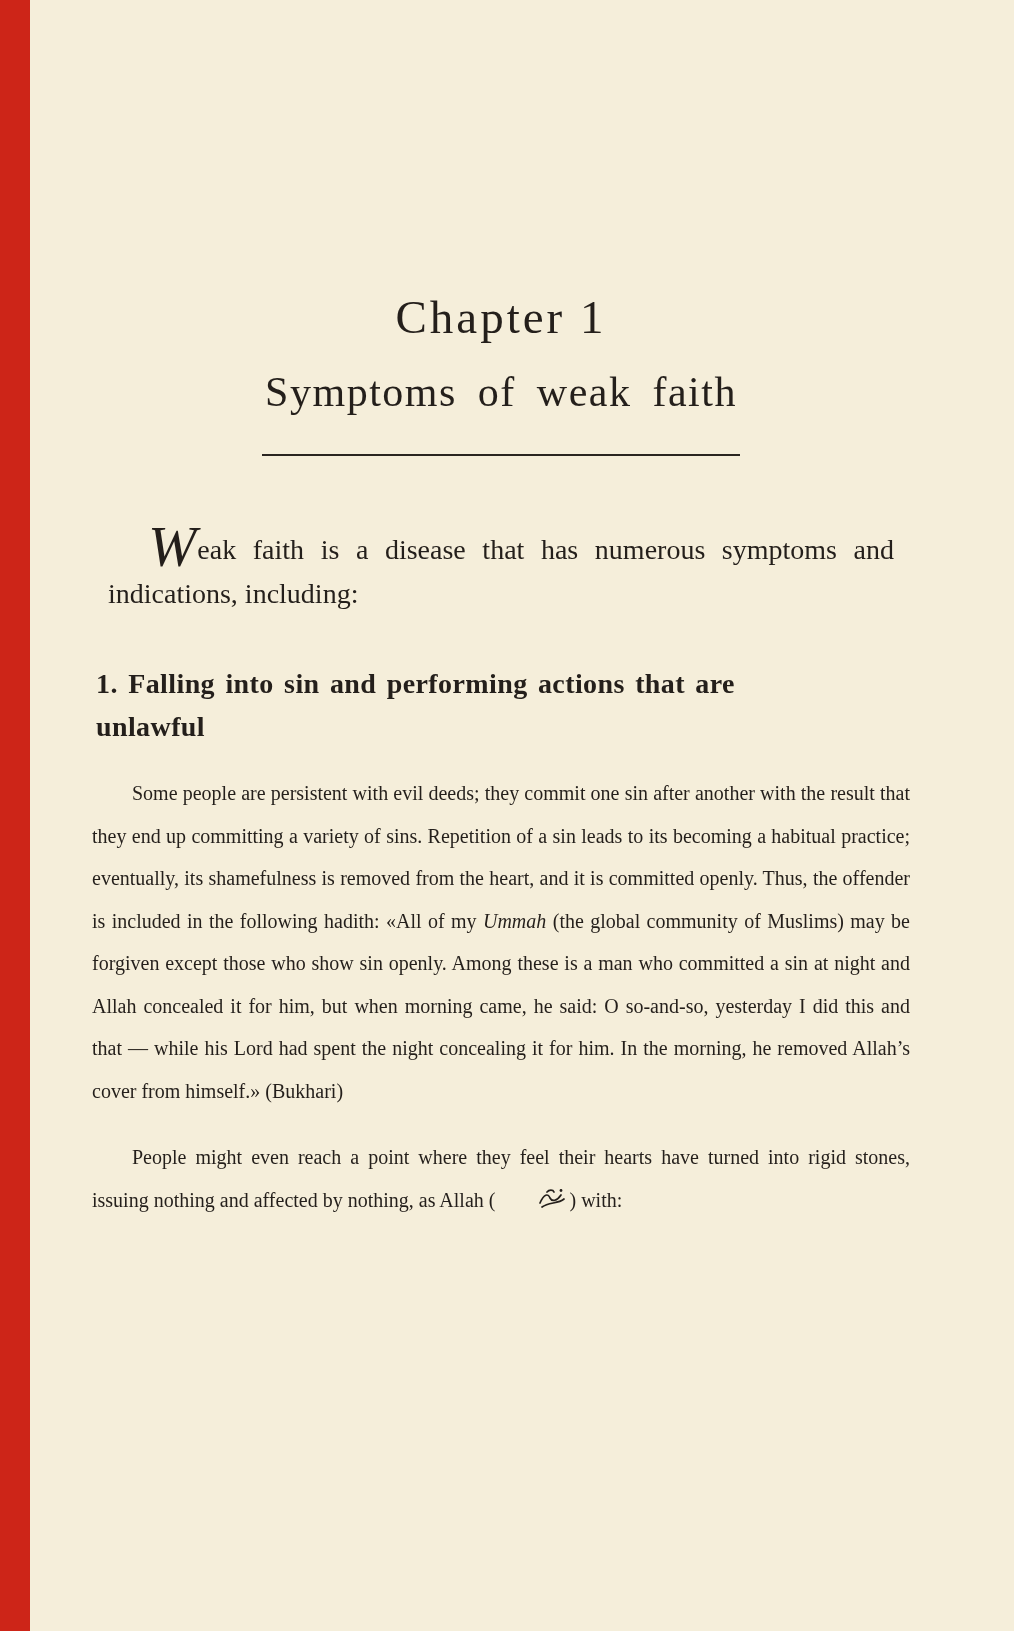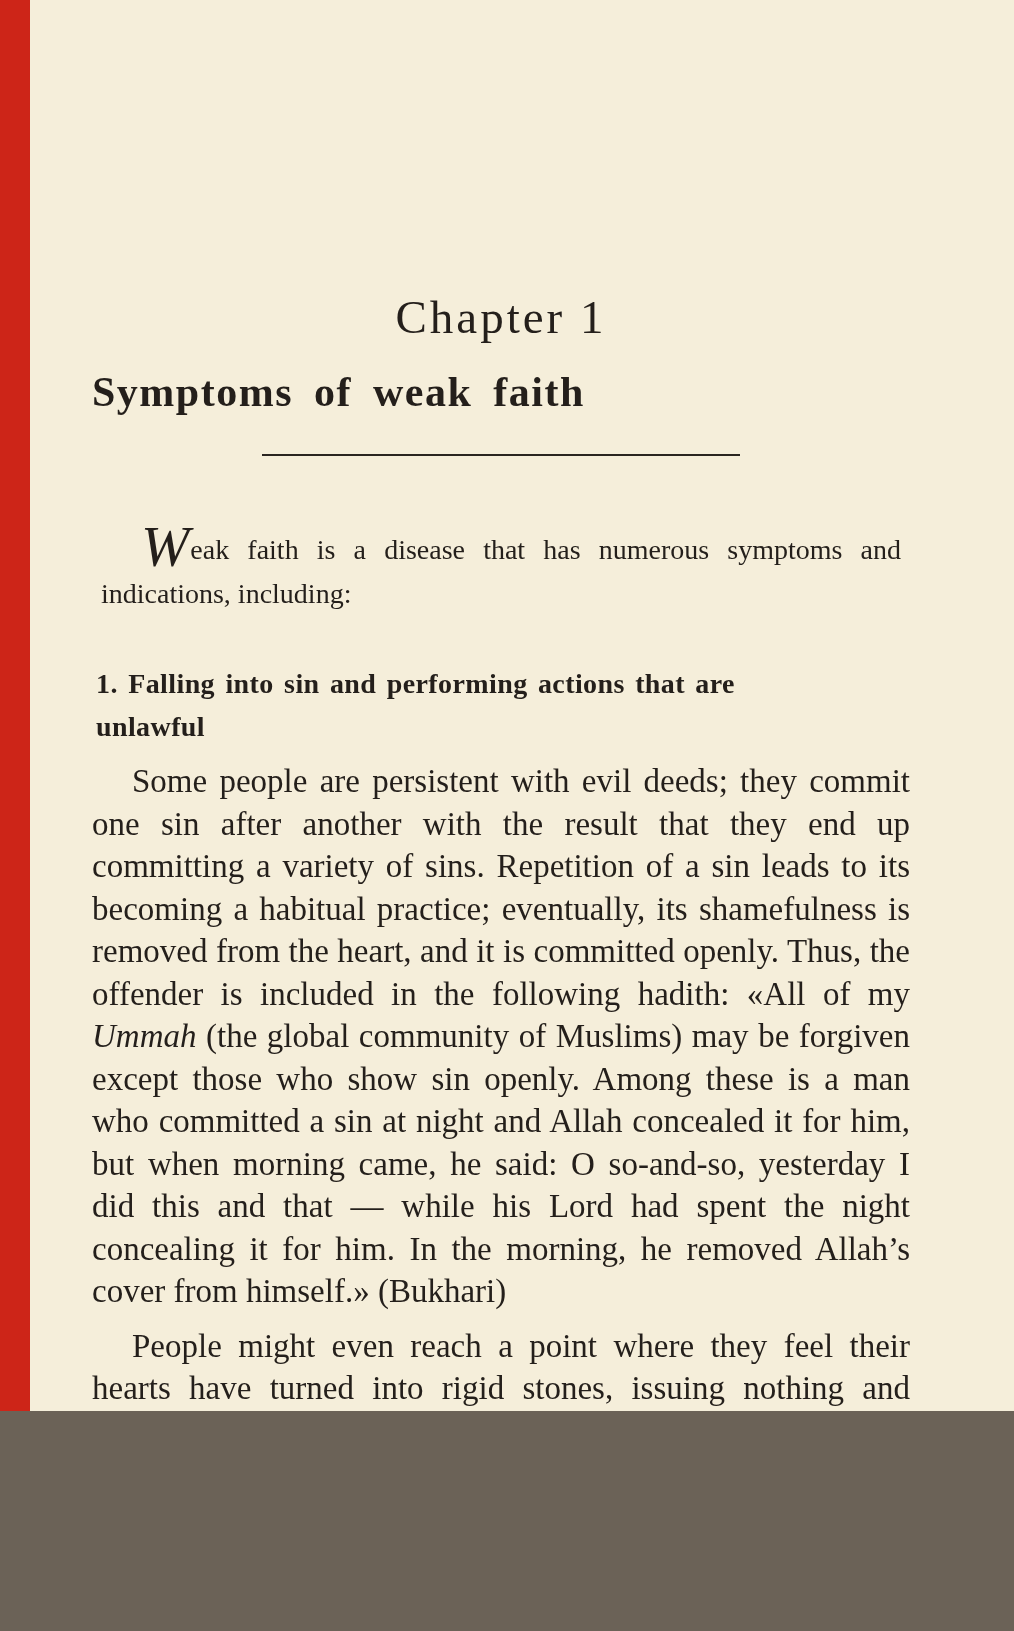--- a/index.html
+++ b/index.html
@@ -1,19 +1,19 @@
 <!DOCTYPE html>
 <html><head>
 <meta charset="utf-8">
 <style>
   html, body { margin: 0; padding: 0; background: #6b6257; }
   .page {
     position: relative;
     width: 1014px;
-    height: 1411px;
+    height: 1631px;
     background: #f5eeda;
     font-family: "Liberation Serif", serif;
     color: #241f1b;
     overflow: hidden;
   }
   .spine {
     position: absolute;
     left: 0; top: 0;
     width: 30px; height: 100%;
     background: #cd2518;
@@ -25,34 +25,34 @@
   }
   .chapter-no {
     margin: 290px 0 0;
     text-align: center;
     font-size: 47px;
     font-weight: 400;
     letter-spacing: 3px;
   }
   .chapter-title {
     margin: 24px 0 0;
-    text-align: left;
+    text-align: center;
     font-size: 42px;
-    font-weight: 700;
+    font-weight: 400;
     letter-spacing: 1.5px;
     word-spacing: 9px;
   }
   .title-rule {
     margin: 38px auto 0;
     width: 478px;
     border: none;
     border-top: 2px solid #2a2520;
   }
   .intro {
-    margin: 72px 9px 0;
+    margin: 72px 16px 0;
     font-size: 28px;
     line-height: 44px;
     text-align: justify;
     text-indent: 40px;
   }
   .dropcap {
     font-size: 58px;
     font-style: italic;
     line-height: 0;
     letter-spacing: 1px;
@@ -61,22 +61,22 @@
   .section-heading {
     margin: 46px 4px 0;
     font-size: 28px;
     line-height: 43px;
     font-weight: 700;
     letter-spacing: 0.4px;
     word-spacing: 3px;
   }
   .section-heading.narrow { max-width: 660px; }
   .body-para {
-    margin: 12px 0 0;
-    font-size: 33px;
+    margin: 24px 0 0;
+    font-size: 20px;
     line-height: 42.5px;
     text-align: justify;
     text-indent: 40px;
   }
   .term { font-style: italic; }
   .honorific { display: inline-block; padding: 0 2px; }
   .honorific svg { vertical-align: -5px; }
 </style>
 </head>
 <body>

